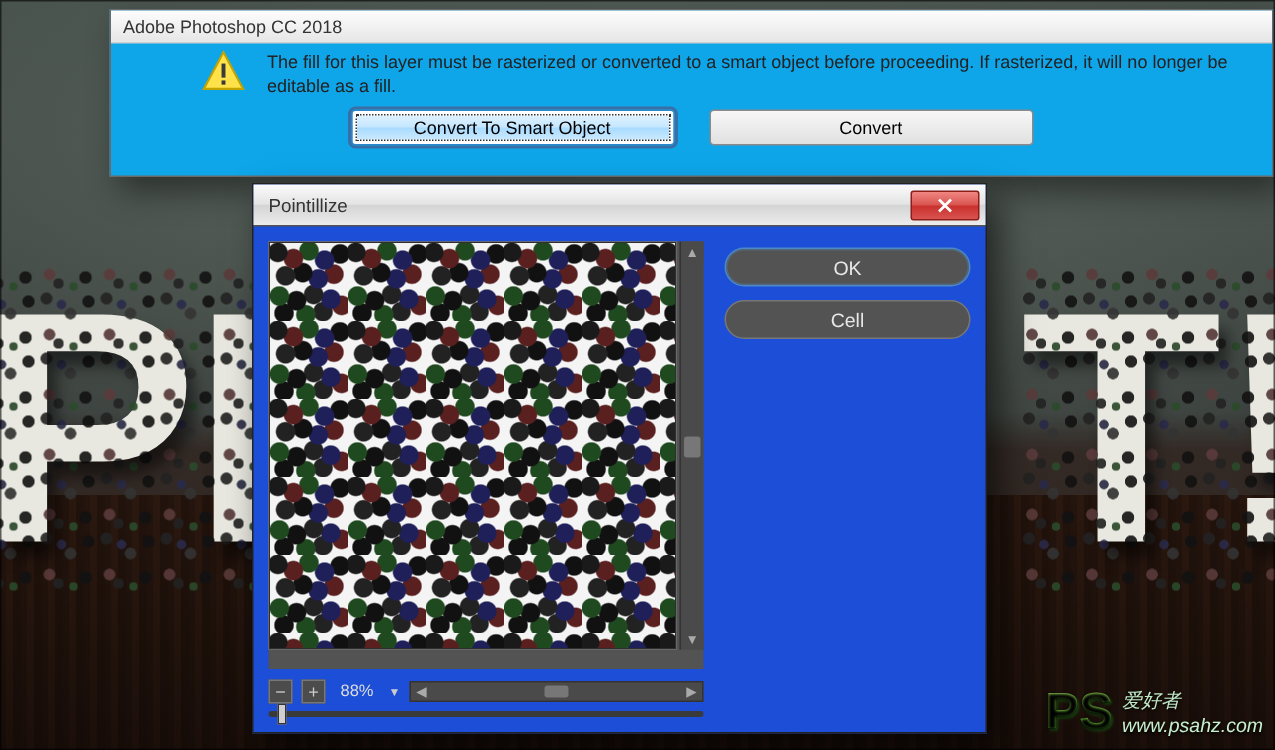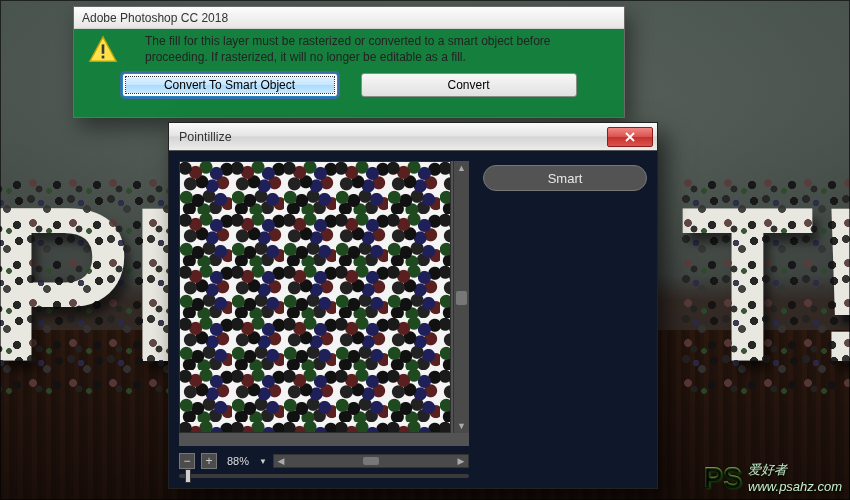--- a/index.html
+++ b/index.html
@@ -41,33 +41,33 @@
     -webkit-mask: linear-gradient(#000, #000);
     mix-blend-mode: multiply;
     opacity:0.9;
     pointer-events:none;
   }
   .left-text { left:-15px; bottom:105px; }
   .right-text { right:-30px; bottom:105px; }
 
   
   .msgbox {
-    position:absolute; left:73px; top:6px; width:552px; height:112px;
-    background:#15803d; border:1px solid #6a6a6a;
+    position:absolute; left:73px; top:6px; width:776px; height:112px;
+    background:#0ea5e9; border:1px solid #6a6a6a;
     box-shadow: 6px 9px 20px rgba(0,0,0,0.45);
   }
   .msgbox-title {
     height:22px; padding:2px 8px;
     background: linear-gradient(#fdfdfd, #e6e6e6);
     border-bottom:1px solid #d0d0d0;
     font-size:12px; color:#333;
     display:flex; align-items:center;
   }
   .msgbox-body {
-    display:flex; padding:4px 14px 2px 14px; gap:27px; align-items:flex-end;
+    display:flex; padding:4px 14px 2px 14px; gap:14px; align-items:flex-start;margin-left:46px;
   }
   .warn-ico {
     width:30px; height:30px; flex:none;
   }
   .msg-text { font-size:12px; color:#222; line-height:1.35; }
   .msgbox-buttons {
     display:flex; gap:23px; justify-content:center; padding:6px 14px 10px;
   }
   .msg-btn {
     width:216px; height:24px;
@@ -78,21 +78,21 @@
   .msg-btn.primary {
     background: linear-gradient(#eaf6ff, #c5e7ff 48%, #a9dbff 52%, #d6effe);
     border:1px solid #2b87c7;
     outline: 1px dotted #333; outline-offset:-4px;
     box-shadow: 0 0 0 2px #3b6ea5, 0 0 0 3px #fff inset;
   }
 
   
   .filter-dlg {
     position:absolute; left:168px; top:122px; width:490px; height:367px;
-    background:#0f172a; border:1px solid #222;
+    background:#1d4ed8; border:1px solid #222;
     box-shadow: 8px 12px 22px rgba(0,0,0,0.6);
   }
   .filter-title {
     height:28px;
     background: linear-gradient(#fbfbfb, #e3e3e3 49%, #d4d4d4 51%, #ececec);
     border-bottom:1px solid #555;
     display:flex; align-items:center; justify-content:space-between;
     padding-left:10px; font-size:12.5px; color:#333;
   }
   .close-btn {
@@ -184,21 +184,21 @@
     display:flex; align-items:center; justify-content:center;
   }
   .ps-btn.ok { border-color:#4a88c6; box-shadow: 0 0 0 1px rgba(80,140,200,0.35) inset; }
 
   
   .watermark {
     position:absolute; right:8px; bottom:6px; display:flex; align-items:center; gap:6px;
     color:#bfe8c6; font-size:13px; font-style:italic; text-shadow:0 1px 2px #000;
   }
   .wm-logo {
-    font-weight:900; font-size:29px;
+    font-weight:900; font-size:34px;
     background: linear-gradient(#a5e05a, #4fae2e);
     -webkit-background-clip:text; background-clip:text; color:transparent;
     font-style:normal;
     filter: drop-shadow(1px 1px 0 #1c4d12);
   }
   .wm-url { color:#c7f0cf;margin-top:32px; }
 
   .border-frame { position:absolute; inset:0; border:1px solid rgba(0,0,0,0.6); pointer-events:none;}
 </style>
 </head>
@@ -264,21 +264,22 @@
           <div class="arrow-r">▶</div>
         </div>
       </div>
       <div class="slider-row" style="margin-top:2px;">
         <div class="slider-track">
           <div class="slider-handle"></div>
         </div>
       </div>
     </div>
     <div class="side-col">
-      <div class="ps-btn">Smart</div>
+      <div class="ps-btn ok">OK</div>
+      <div class="ps-btn">Cell</div>
     </div>
   </div>
 </div>
 
 <div class="watermark">
   <span class="wm-logo">PS</span>
   <span>
     <span>爱好者</span><br>
     <span class="wm-url">www.psahz.com</span>
   </span>

